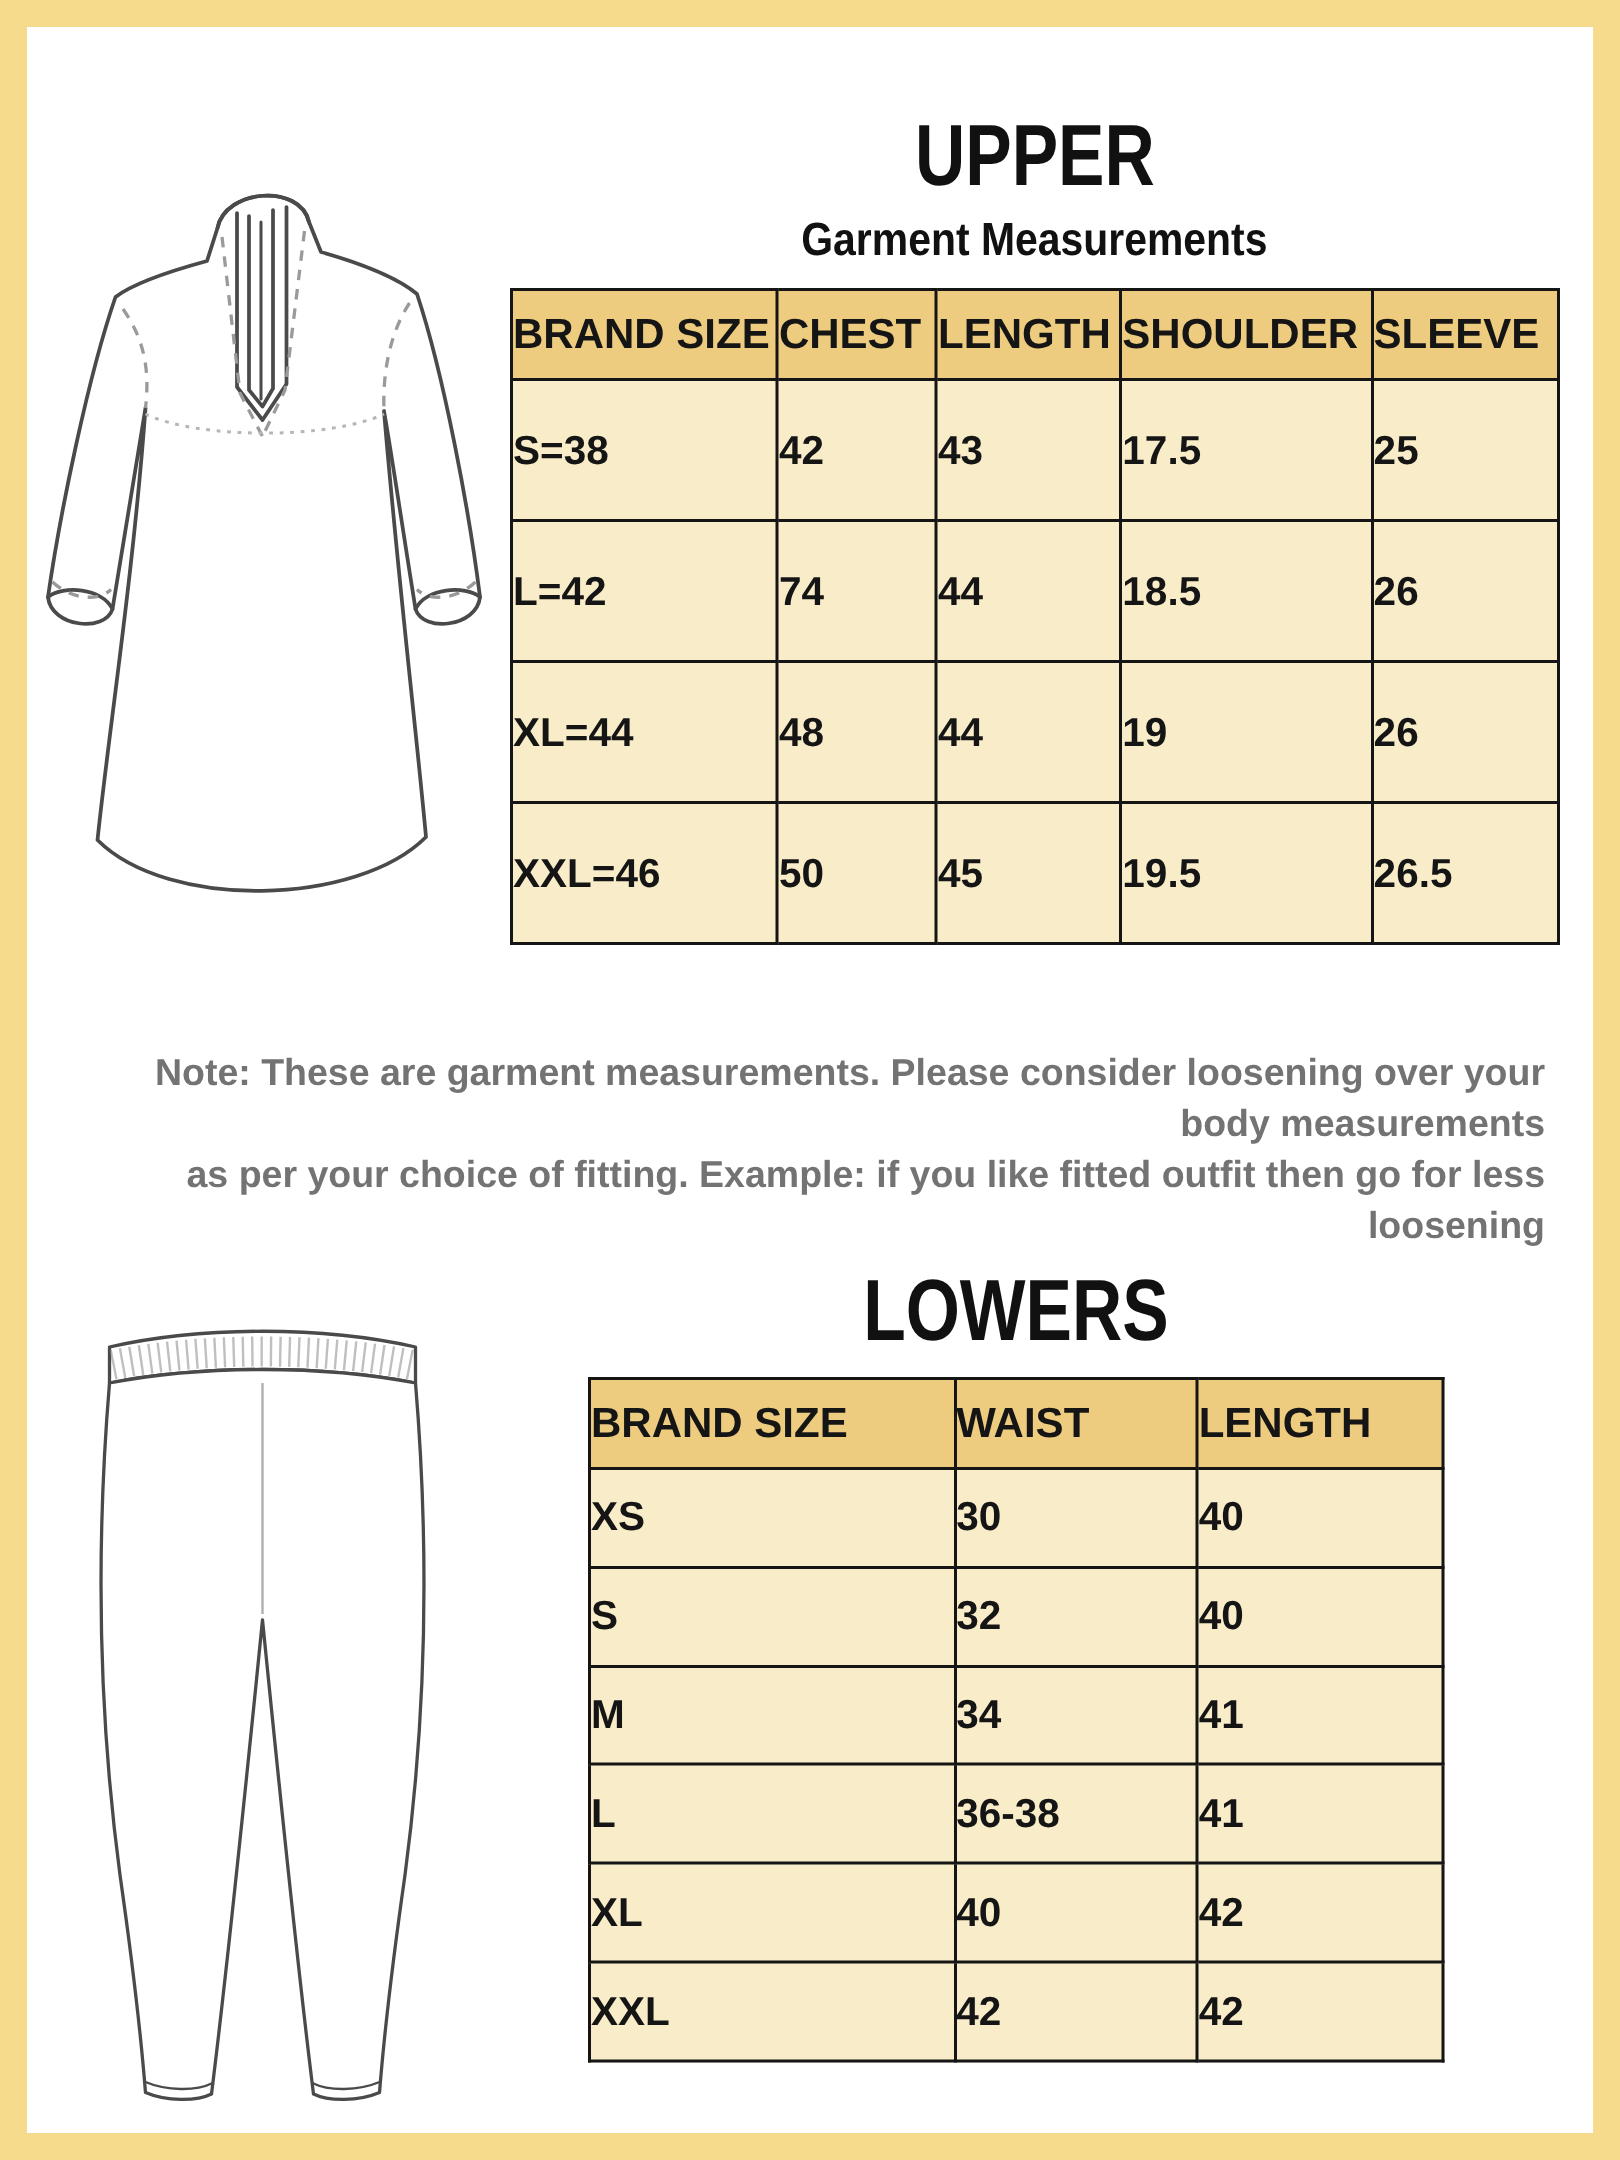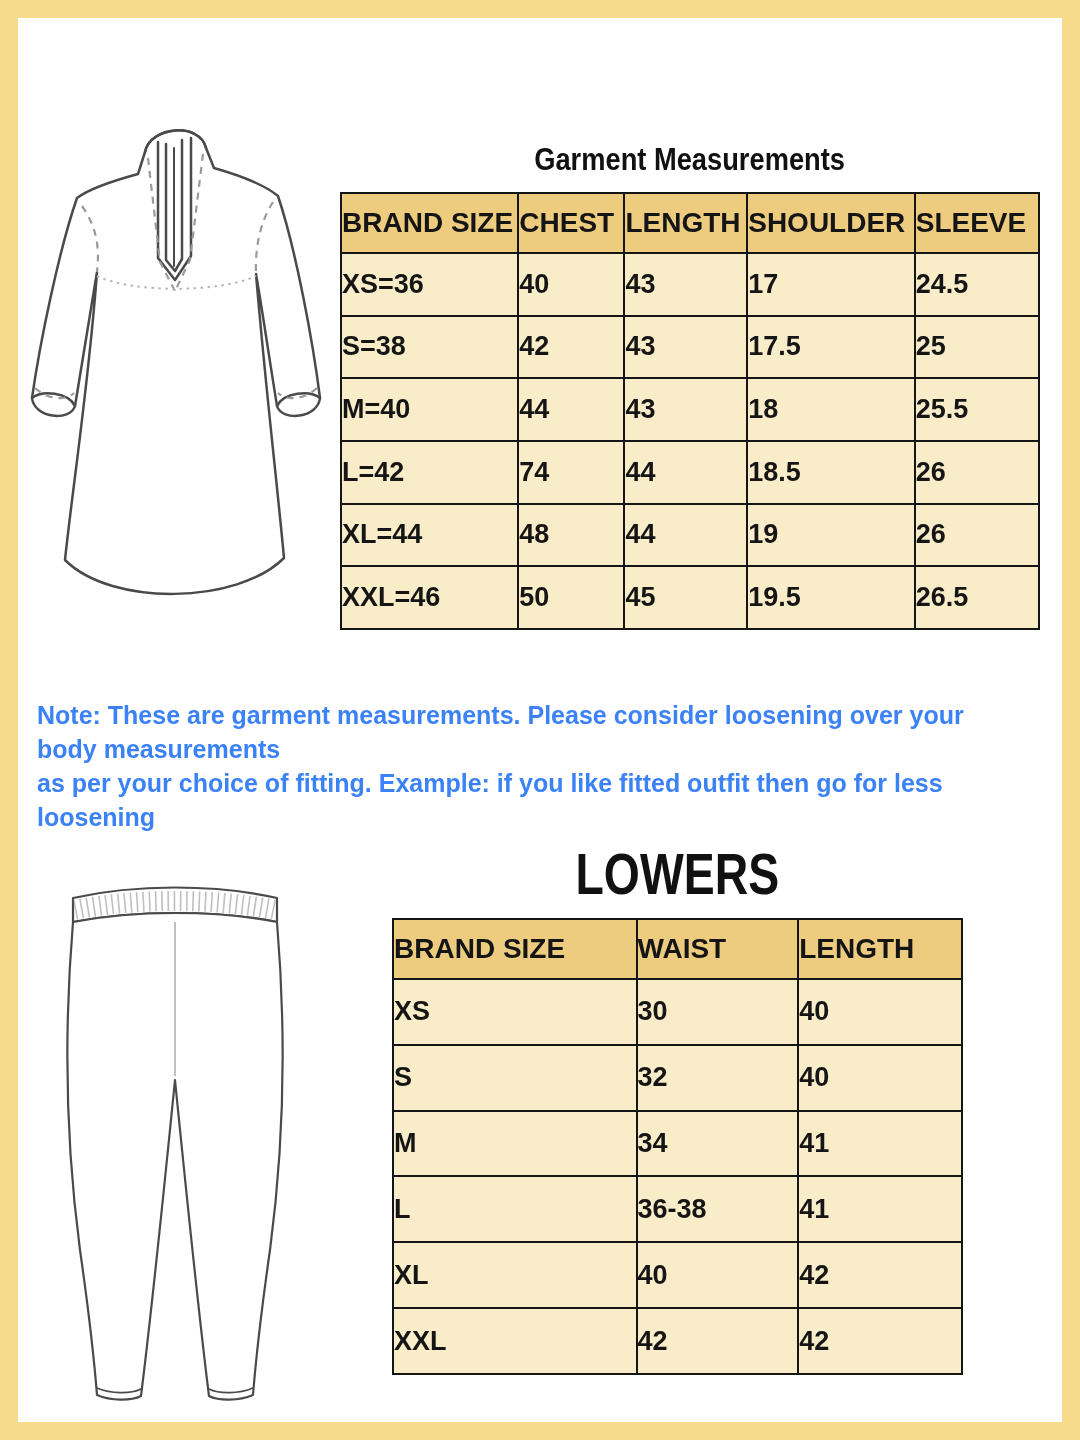--- a/index.html
+++ b/index.html
@@ -55,26 +55,26 @@
     height:58px;
   }
   table.tbl td{
     background:#F9EDC9;
     font-size:27px;
   }
   .upper-tbl{left:340px;top:192px;width:700px;height:438px;}
   .lowers-tbl{left:392px;top:918px;width:571px;height:457px;}
   .note{
     position:absolute;
-    left:37px;top:698px;width:980px;
-    text-align:left;
+    left:50px;top:698px;width:980px;
+    text-align:right;
     font-weight:700;
     font-size:25px;
     line-height:34px;
-    color:#3b82f6;
+    color:#737373;
   }
   .illu{position:absolute;}
 </style>
 </head>
 <body>
 
 <div class="page">
 
   <svg class="illu" style="left:20px;top:110px;" width="330" height="545" viewBox="0 0 330 545">
     <g fill="#ffffff" stroke="#4a4a4a" stroke-width="2.5" stroke-linejoin="round" stroke-linecap="round">
@@ -106,20 +106,23 @@
       <path d="M128,48 L140,152 L155,181"></path>
       <path d="M183,44 L170,150 L155,181"></path>
       <path d="M62,96 C76,116 80,136 77,162"></path>
       <path d="M253,92 C240,112 235,138 236,164"></path>
       <path d="M15,278 C28,290 46,291 54,283"></path>
       <path d="M297,278 C284,290 266,291 258,283"></path>
     </g>
     <path d="M77,166 C112,183 200,183 236,166" fill="none" stroke="#b5b5b5" stroke-width="2" stroke-dasharray="2.5 4.5"></path>
   </svg>
 
+  <div class="title" style="left:340px;top:70px;width:700px;">
+    <span class="squeeze">UPPER</span>
+  </div>
   <div class="subtitle" style="left:340px;top:142px;width:700px;text-align:center;">
     <span class="squeeze">Garment Measurements</span>
   </div>
 
   <table class="tbl upper-tbl">
     <colgroup>
       <col style="width:25.4%">
         <col style="width:15.2%">
         <col style="width:17.6%">
       <col style="width:24.0%">
@@ -129,39 +132,25 @@
       <tr>
         <th>BRAND SIZE</th>
         <th>CHEST</th>
         <th>LENGTH</th>
         <th>SHOULDER</th>
         <th>SLEEVE</th>
       </tr>
     </thead>
     <tbody>
       <tr>
-        <td>XS=36</td>
-        <td>40</td>
-        <td>43</td>
-        <td>17</td>
-        <td>24.5</td>
-      </tr>
-      <tr>
         <td>S=38</td>
         <td>42</td>
         <td>43</td>
         <td>17.5</td>
         <td>25</td>
-      </tr>
-      <tr>
-        <td>M=40</td>
-        <td>44</td>
-        <td>43</td>
-        <td>18</td>
-        <td>25.5</td>
       </tr>
       <tr>
         <td>L=42</td>
         <td>74</td>
         <td>44</td>
         <td>18.5</td>
         <td>26</td>
       </tr>
       <tr>
         <td>XL=44</td>

